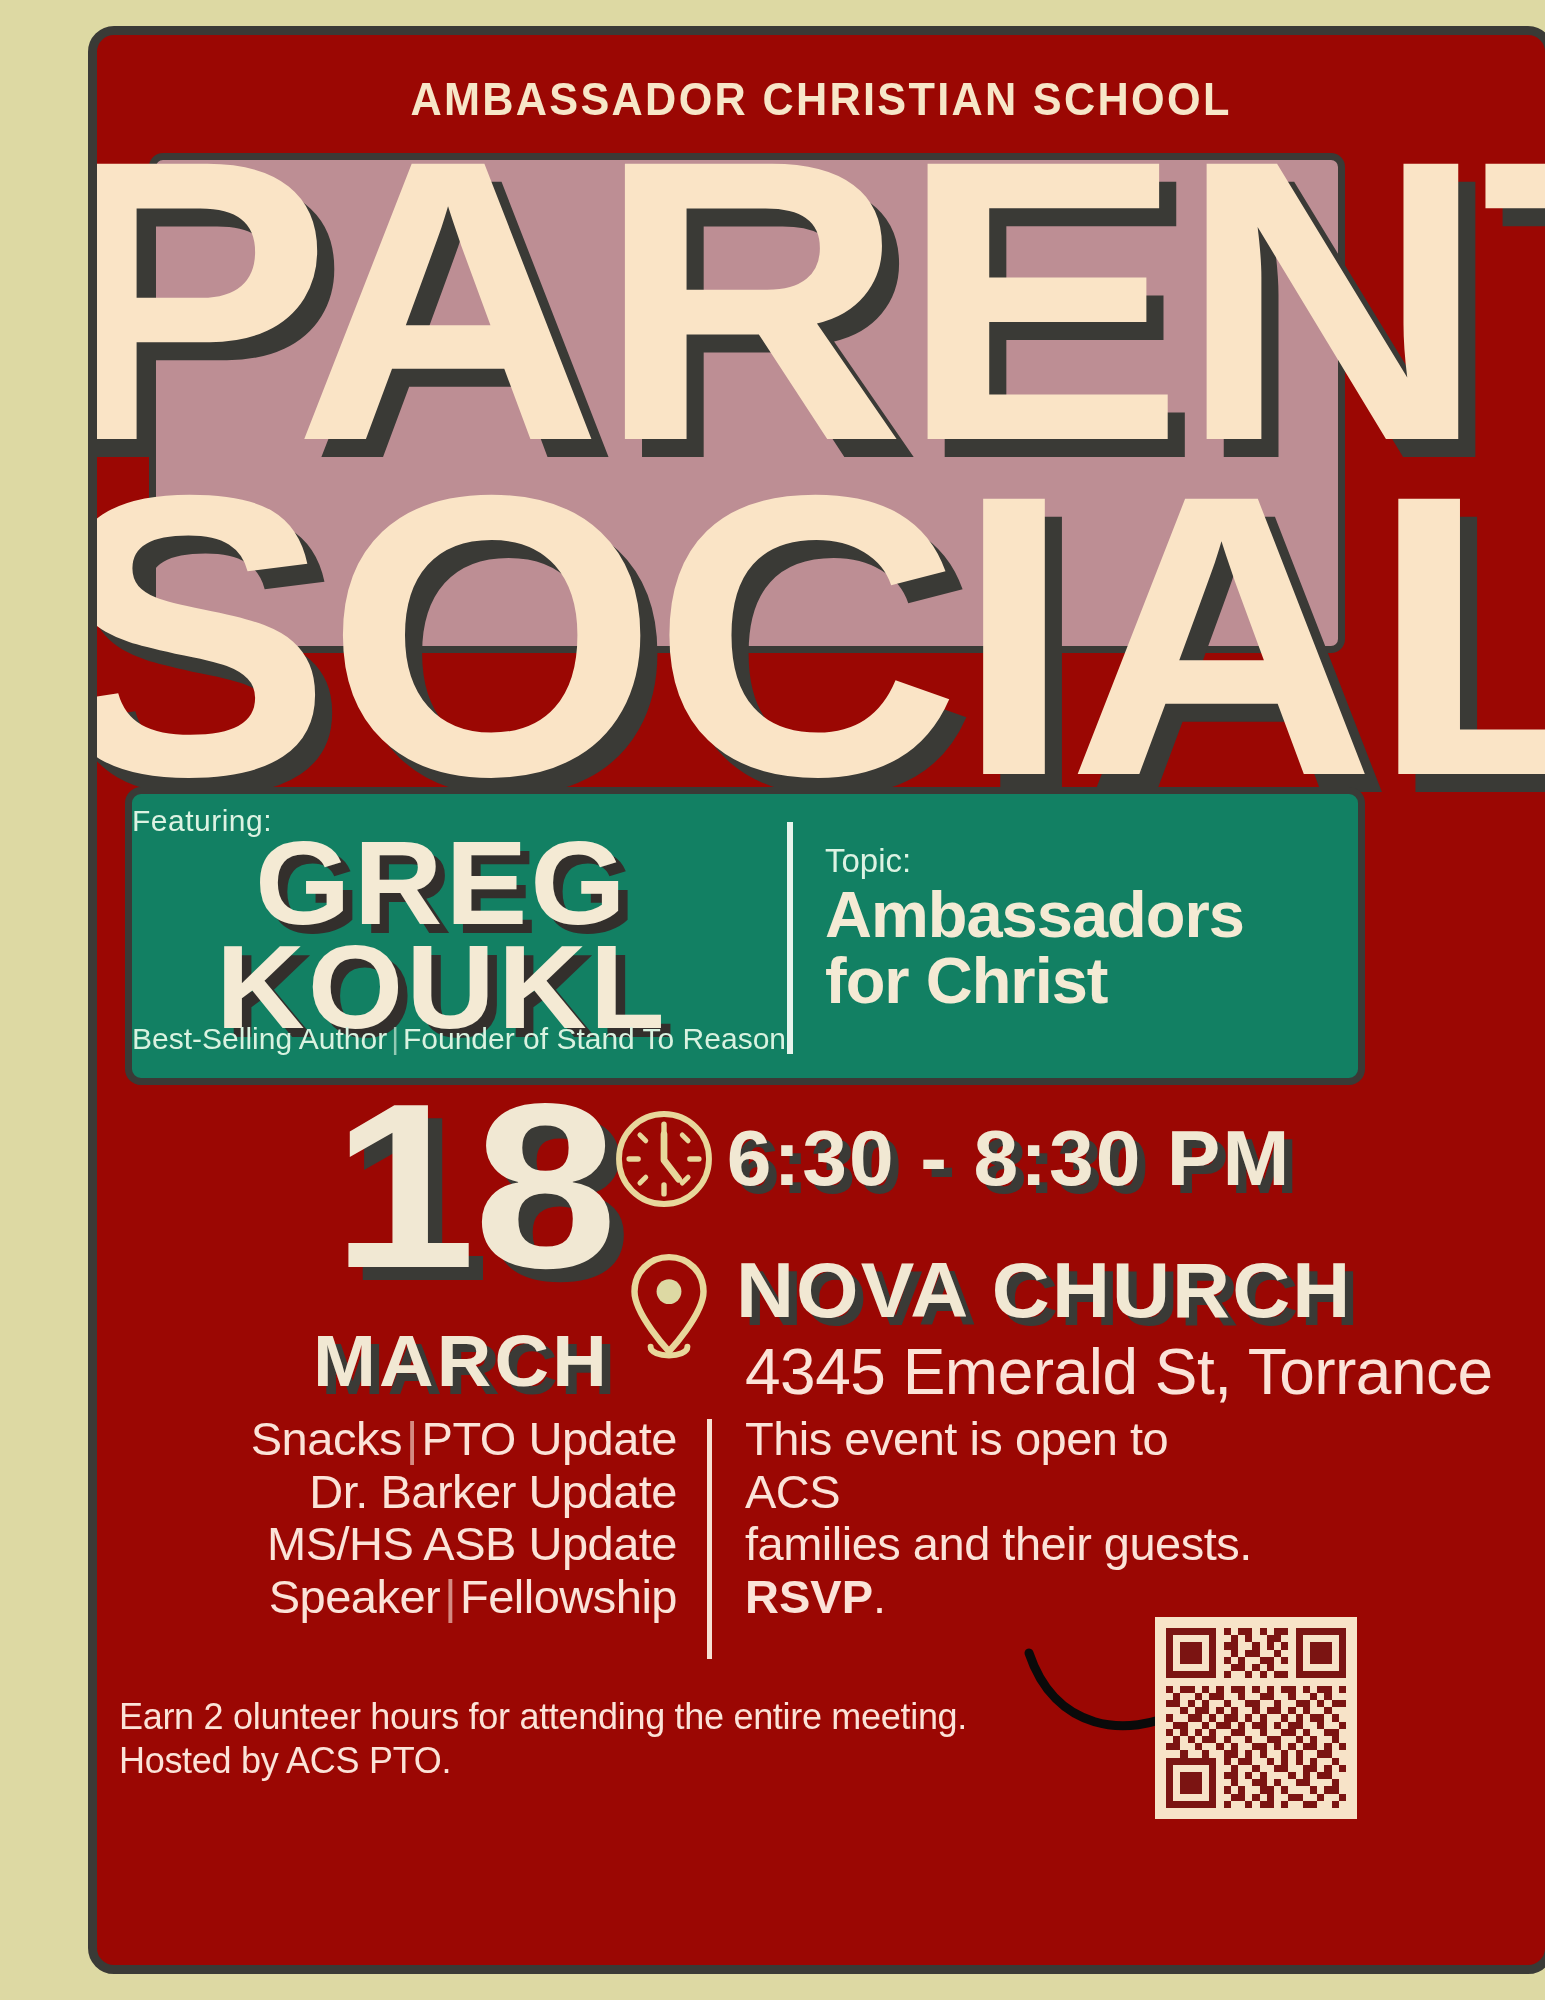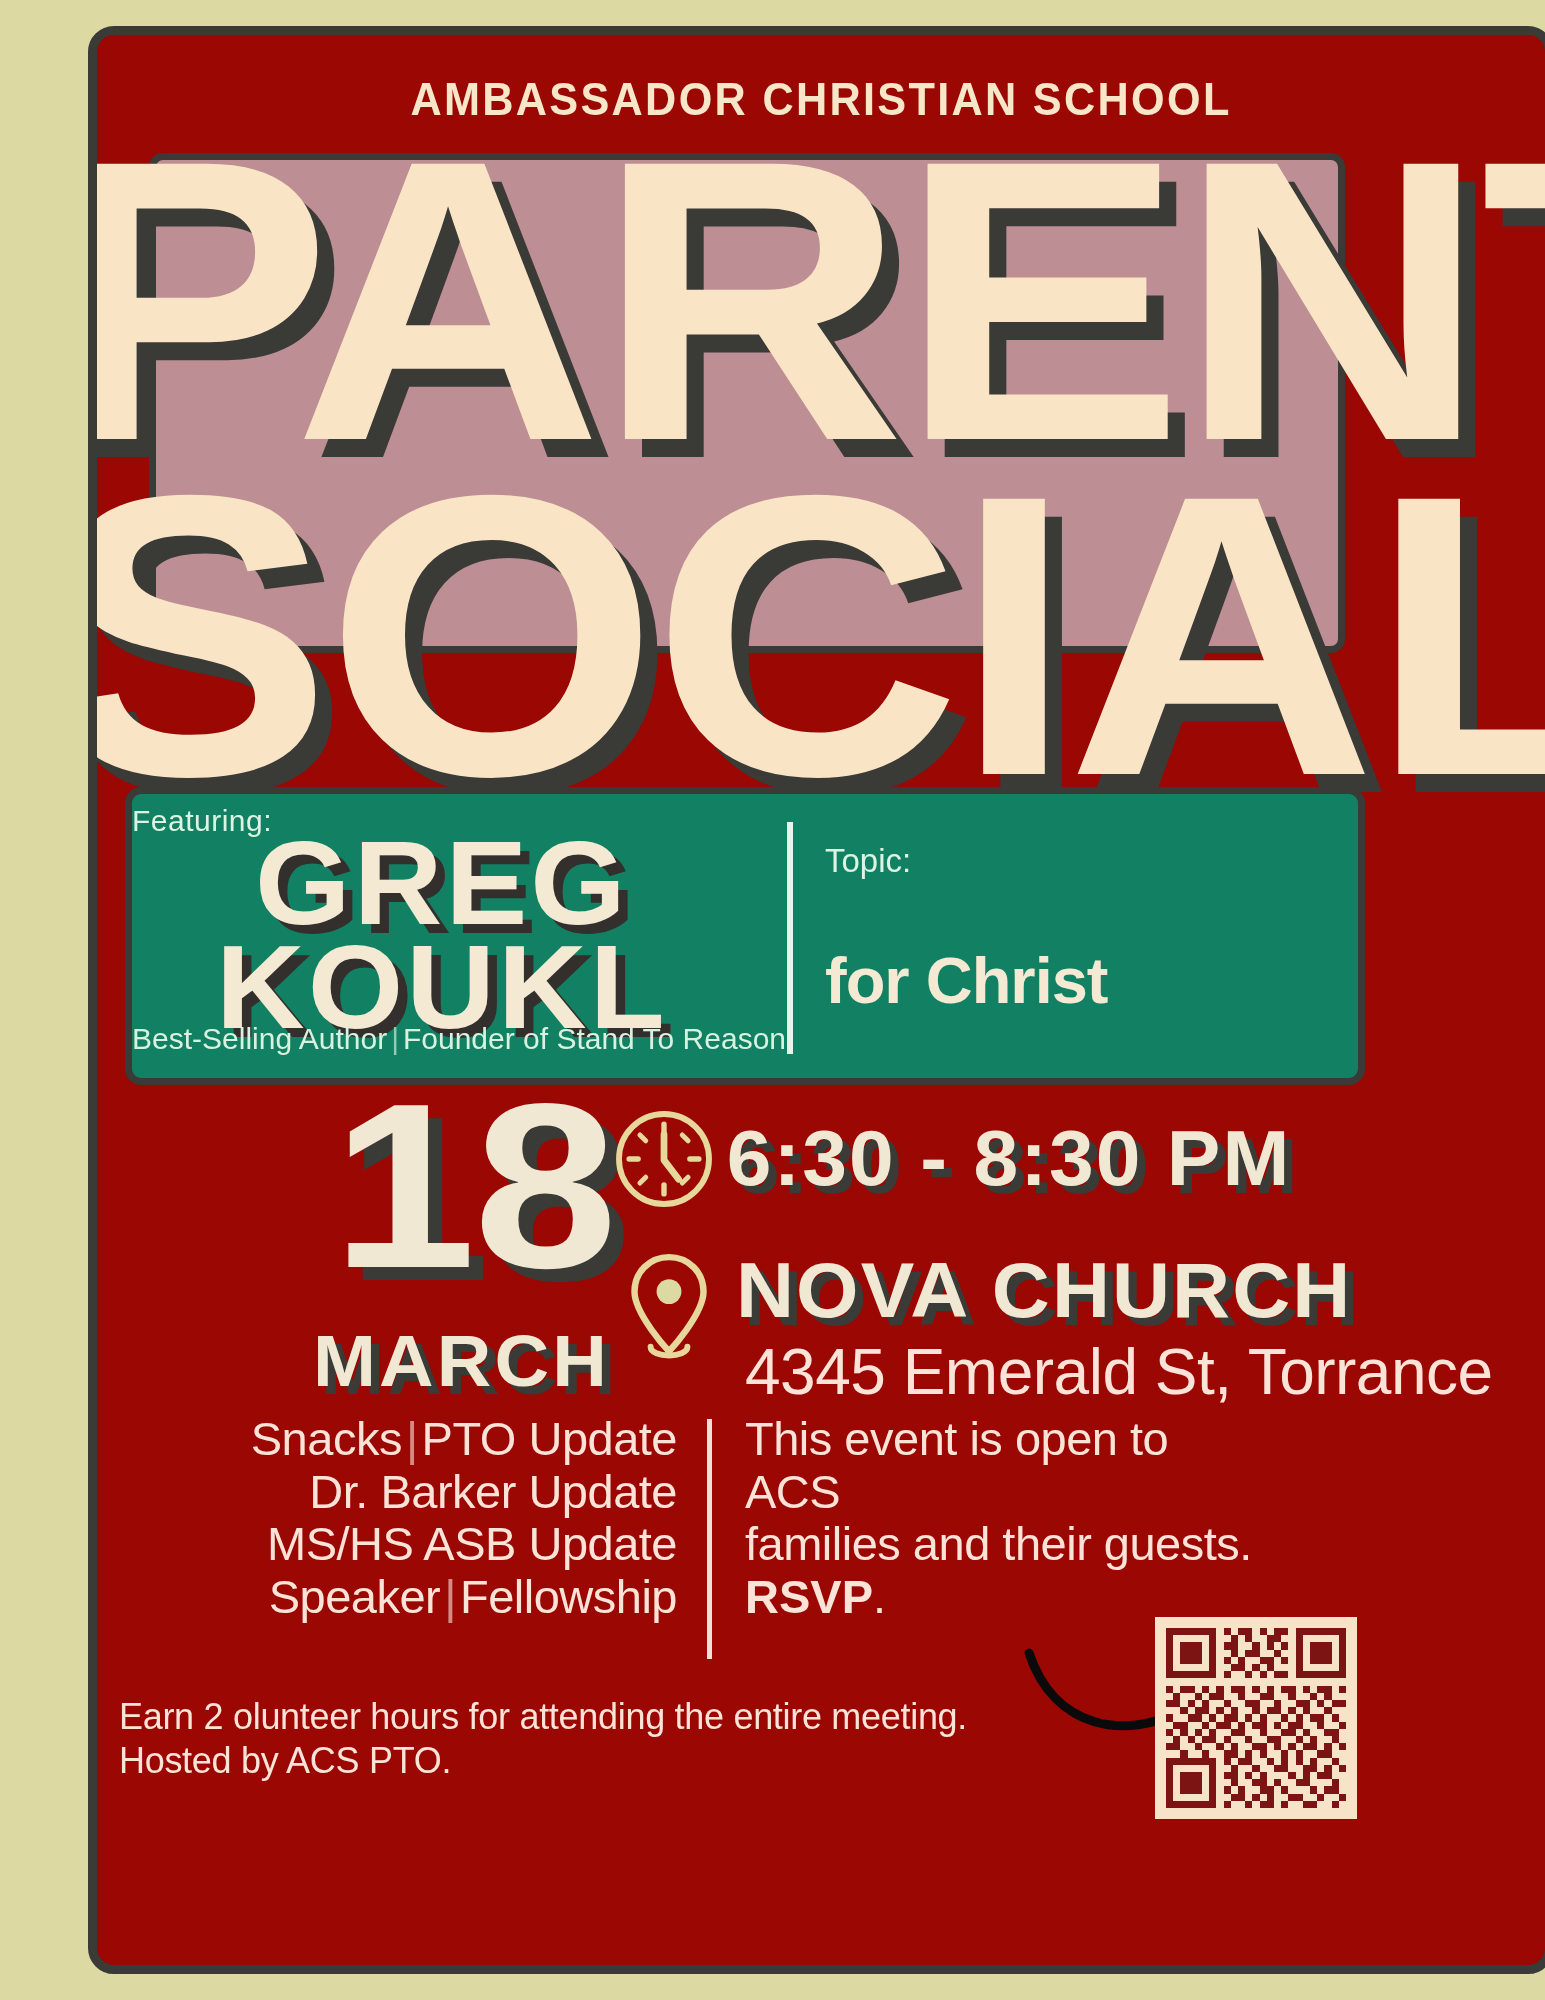--- a/index.html
+++ b/index.html
@@ -232,21 +232,21 @@
     <div class="speaker">
       <span>GREG</span><br>
       <span>KOUKL</span>
     </div>
     <div class="credentials">
       <span>Best-Selling Author</span><span class="sep">|</span><span>Founder of Stand To Reason</span>
     </div>
     <div class="divider-v"></div>
     <div class="topic-label">Topic:</div>
     <div class="topic-value">
-      <br>
+      <span>Ambassadors</span><br>
       <span>for Christ</span>
     </div>
   </div>
 
   <div class="whenwhere">
     <div class="daynum">18</div>
     <div class="month">MARCH</div>
 
     <span class="icon-clock">
       <svg width="108" height="108" viewBox="0 0 48 48">

